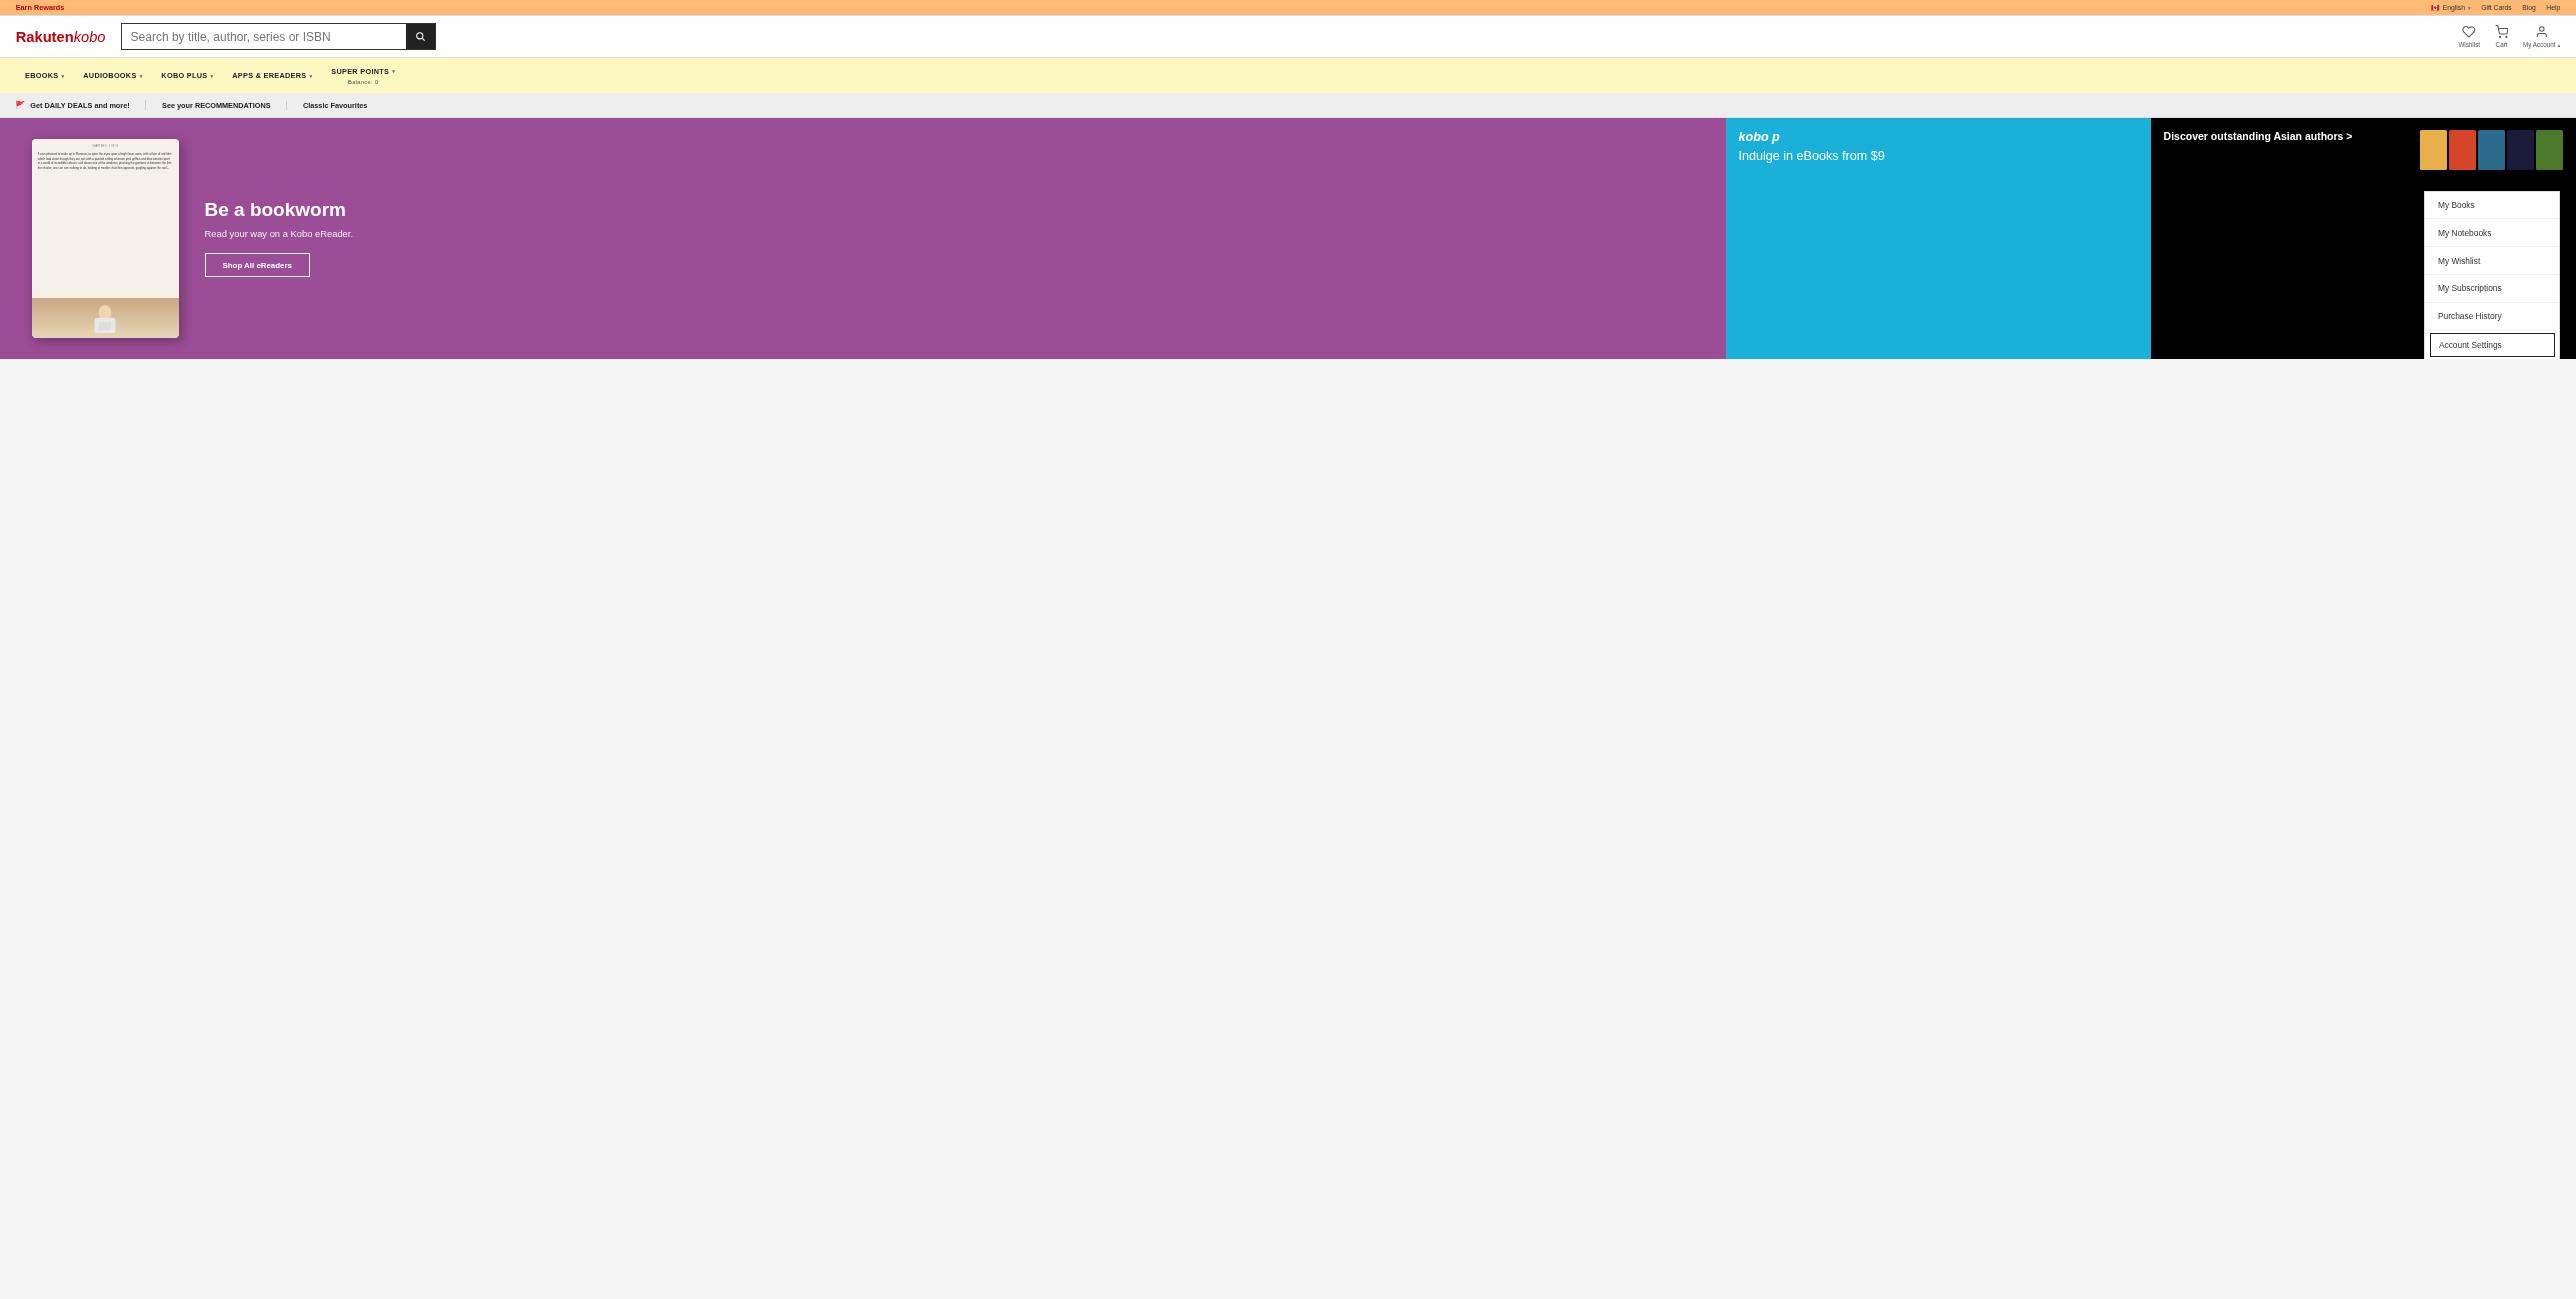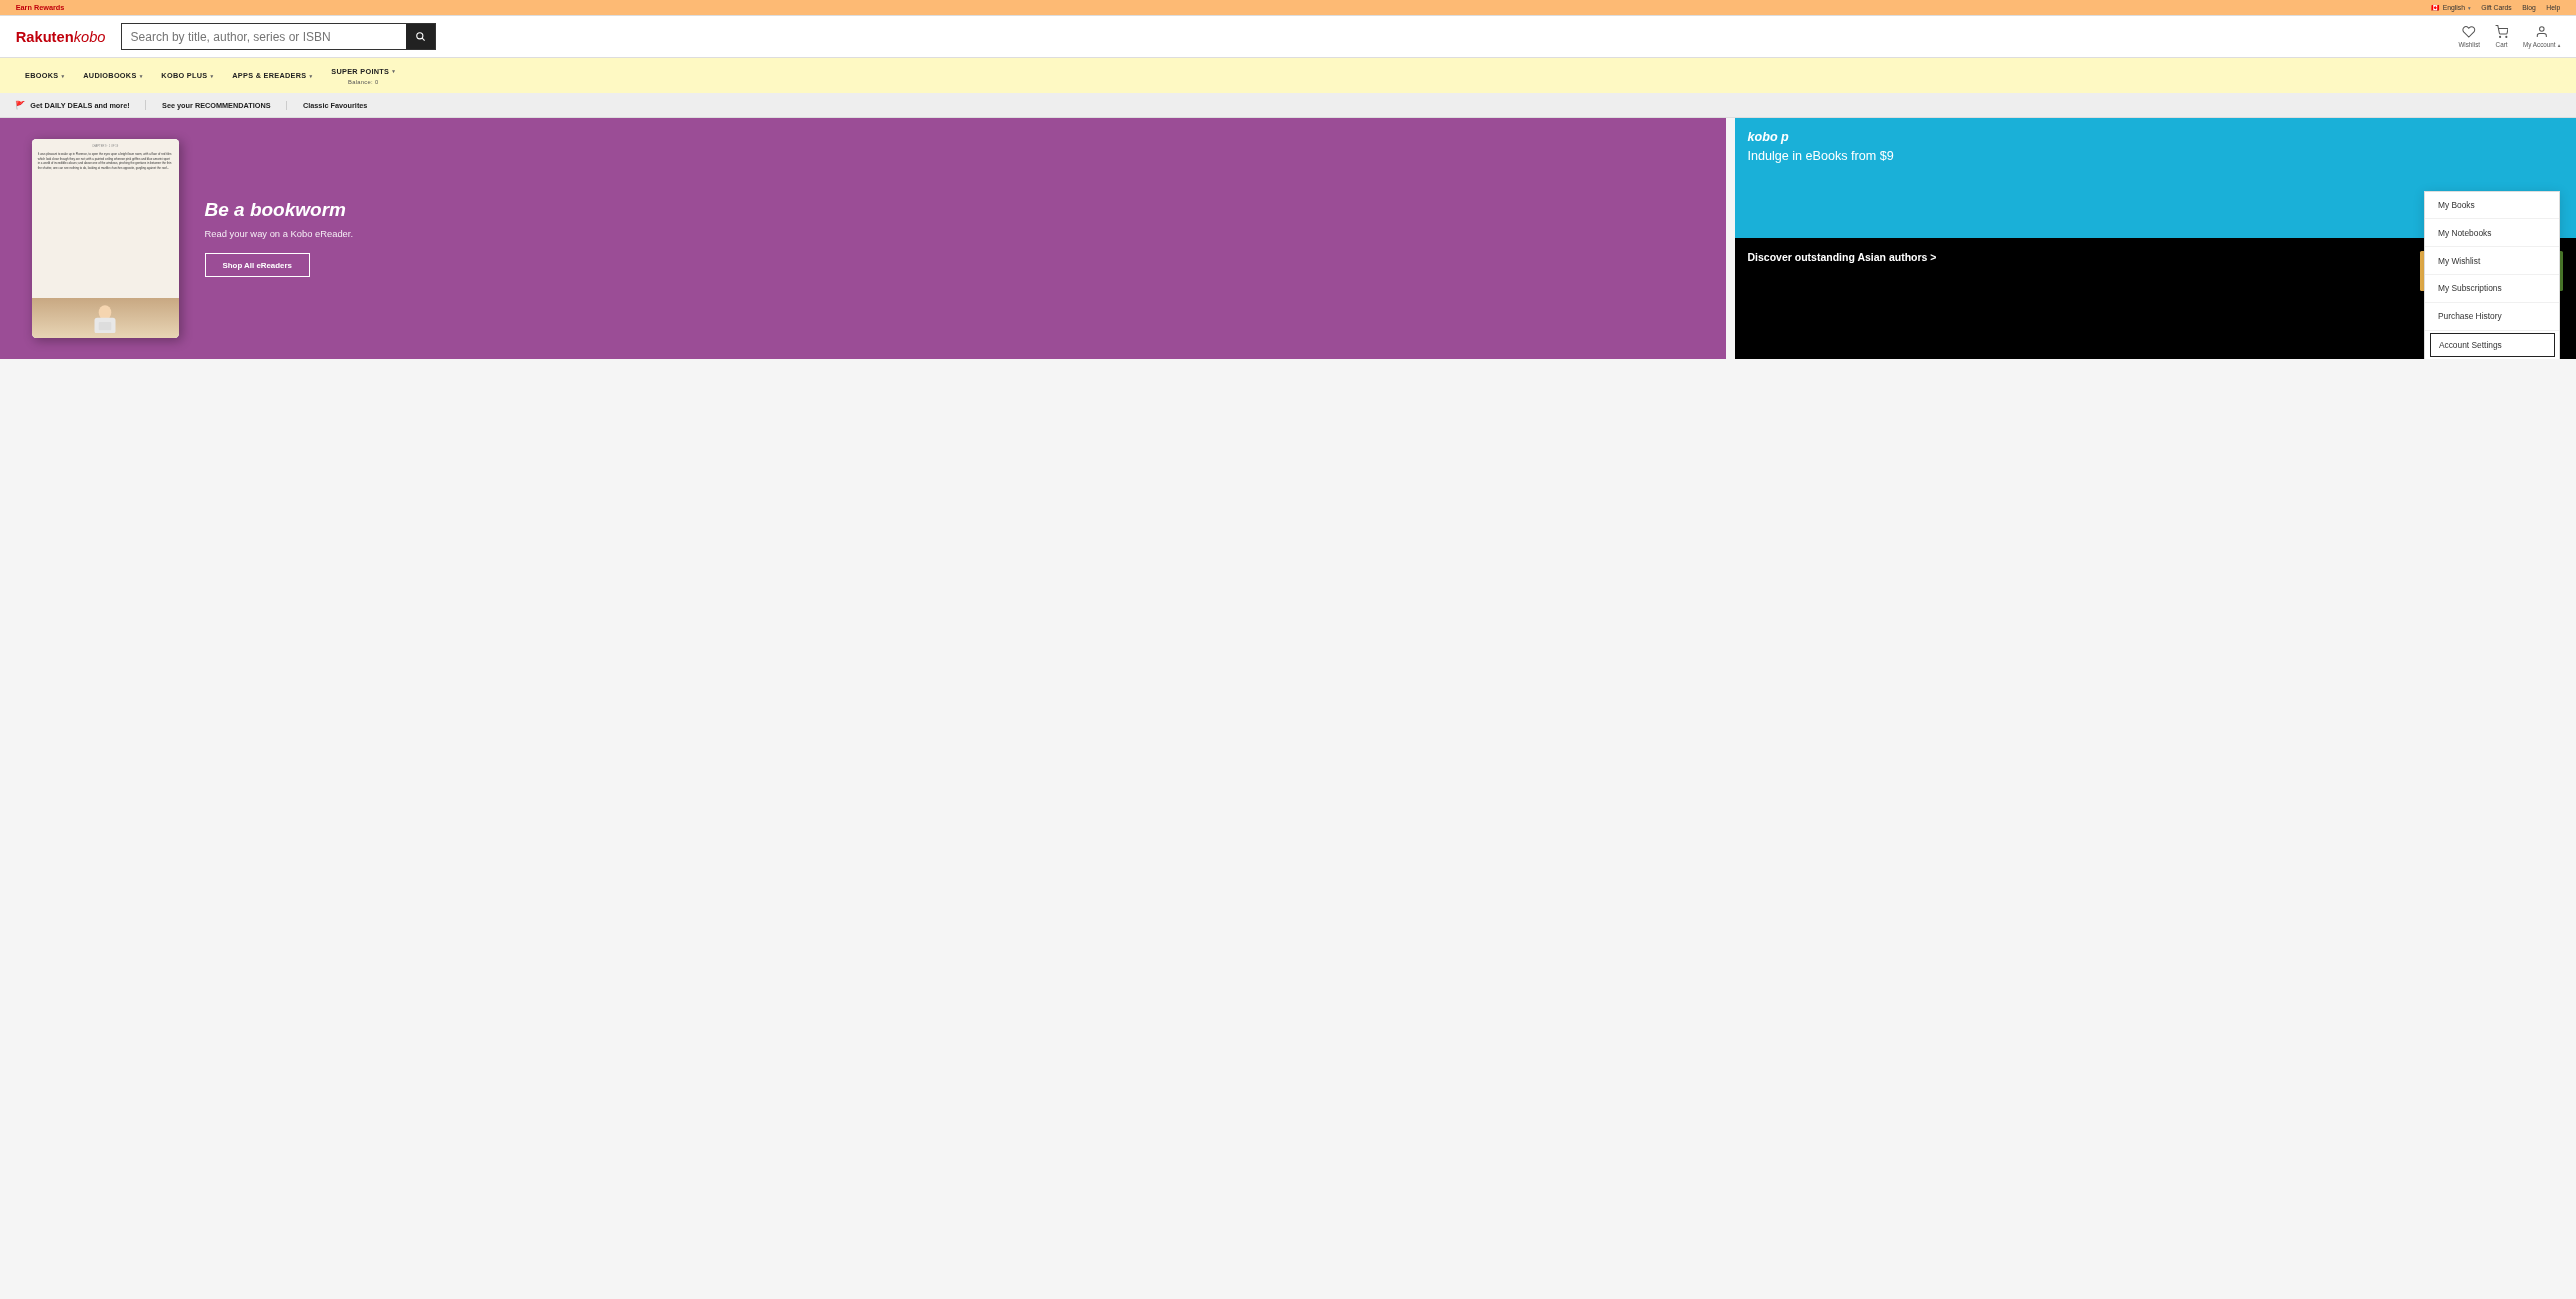--- a/index.html
+++ b/index.html
@@ -222,43 +222,41 @@
       margin-bottom: 3.1px;
     }
     .hero-text {
       margin-left: 26px;
       color: #fff;
     }
     .hero-title {
       font-size: 19px;
       font-weight: 700;
       margin-bottom: 6.3px;
-      font-style: italic;
     }
     .hero-subtitle {
       font-size: 9.4px;
       font-weight: 300;
       margin-bottom: 14.7px;
       opacity: 0.9;
     }
     .shop-btn {
       display: inline-block;
       border: 1px solid #fff;
       color: #fff;
       background: transparent;
       padding: 6.3px 17px;
       font-size: 7.9px;
       font-weight: 600;
       cursor: pointer;
     }
     .side-panels {
       flex: 1;
       display: flex;
-      flex-direction: column;
-      padding-left: 9px;
+      flex-direction: row;
     }
     .side-panel-top {
       flex: 1;
       background: #1ab0d8;
       padding: 12.6px;
       color: #fff;
       overflow: hidden;
     }
     .side-panel-bottom {
       flex: 1;

